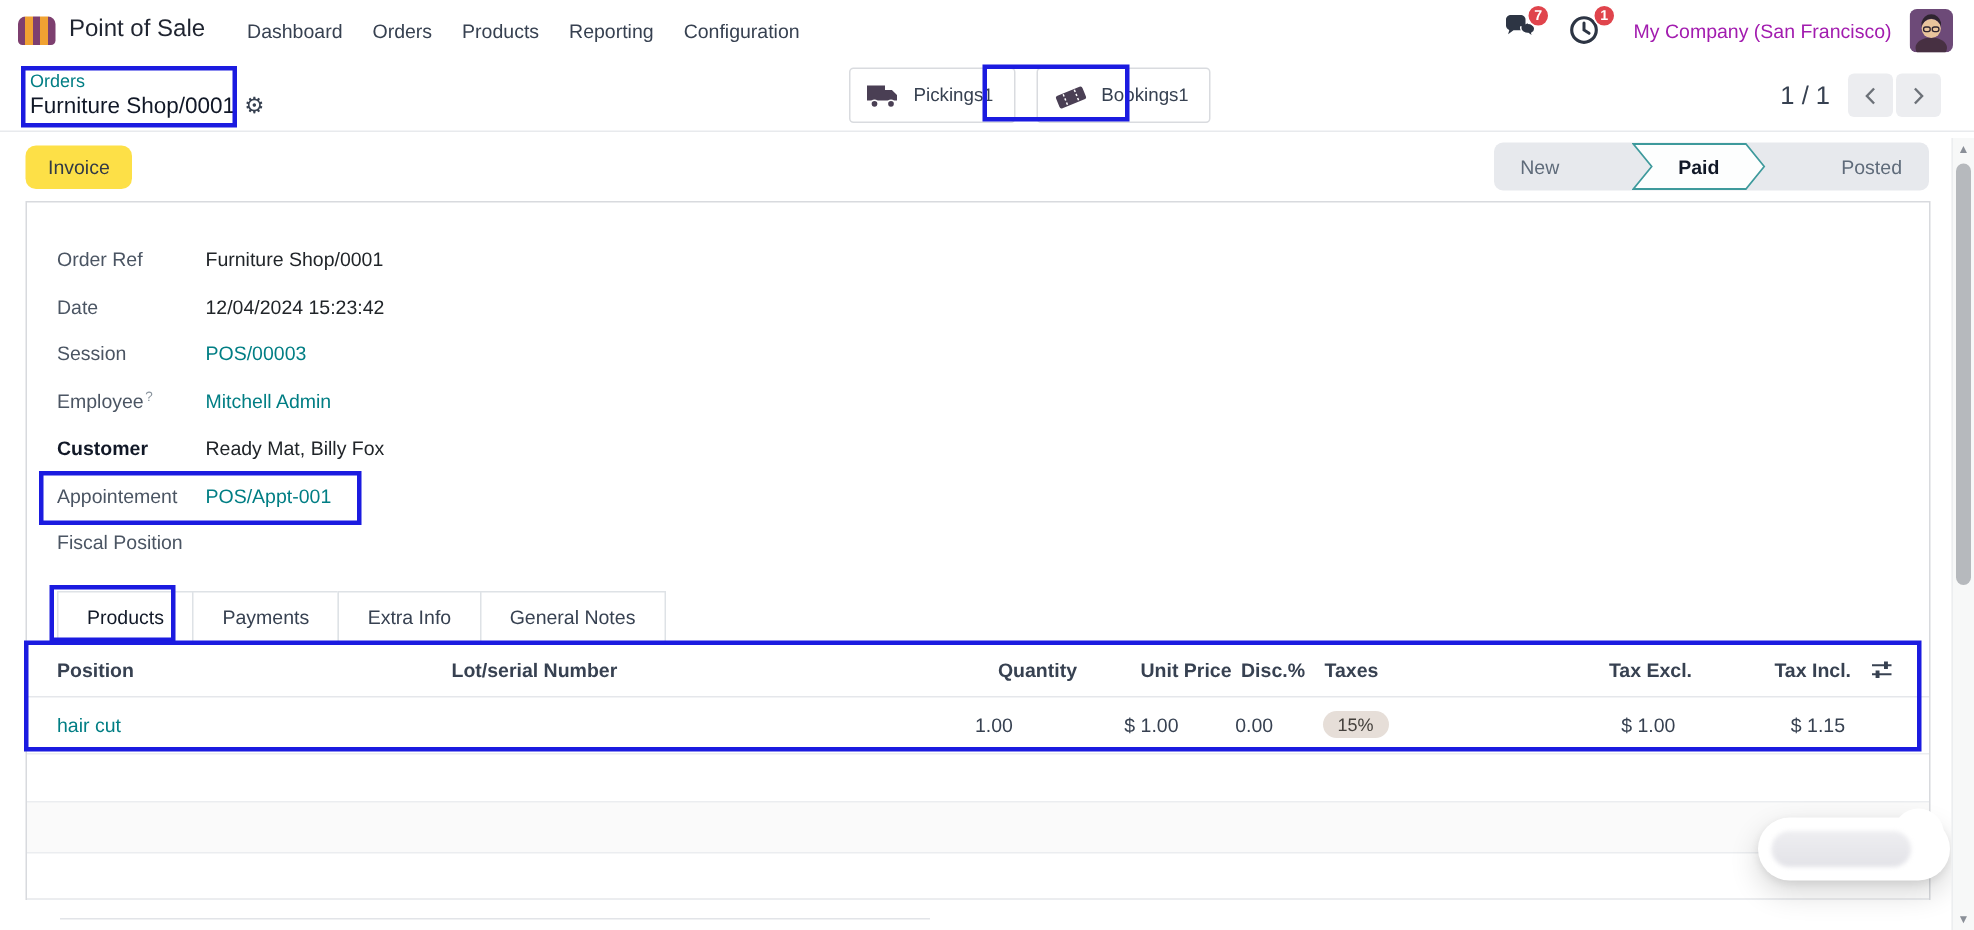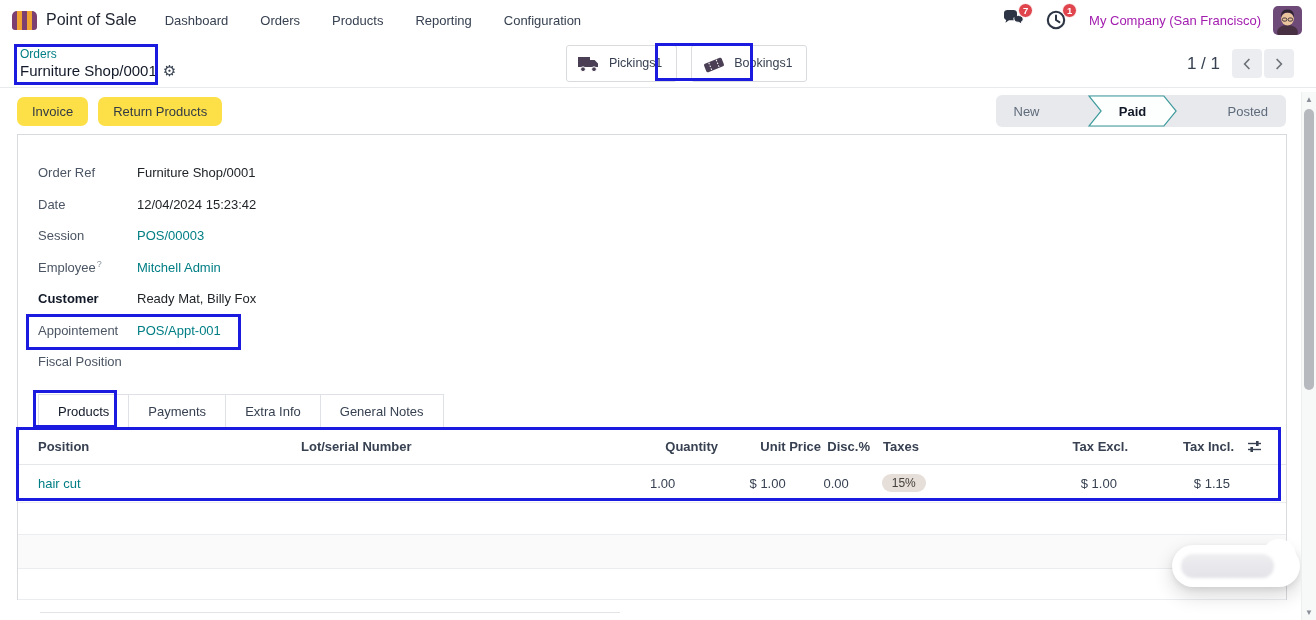--- a/index.html
+++ b/index.html
@@ -9,21 +9,21 @@
     background:#ffffff; color:#374151; position:relative; overflow:hidden;
     font-size:13px;
   }
 
   
   .navbar { height:40px; display:flex; align-items:center; padding:0 14px 0 12px; background:#fff; }
   .brand { display:flex; align-items:center; gap:9px; margin-right:22px; cursor:pointer; }
   .app-icon { width:25px; height:19px; border-radius:5px 5px 3px 3px;
     background:linear-gradient(90deg,#7d3f6f 0 5px,#f0a232 5px 10px,#7d3f6f 10px 15px,#f0a232 15px 20px,#7d3f6f 20px 25px); }
   .app-title { font-size:16px; color:#1f2430; }
-  .nav-menu { display:flex; gap:20px; font-size:13px; color:#374151; }
+  .nav-menu { display:flex; gap:8px; font-size:13px; color:#374151; }
   .nav-item { padding:4px 6px; cursor:pointer; }
   .nav-right { margin-left:auto; display:flex; align-items:center; }
   .sysicon { position:relative; margin-right:20px; cursor:pointer; width:24px; height:22px; }
   .badge { position:absolute; top:-6px; right:-8px; background:#e0444c; color:#fff;
     font-size:9.5px; font-weight:bold; min-width:15px; height:15px; padding:0 3px; border-radius:8px;
     display:flex; align-items:center; justify-content:center; border:1px solid #fff; }
   .company { font-size:13px; color:#a21caf; margin-right:12px; cursor:pointer; }
   .avatar { width:29px; height:29px; border-radius:5px; overflow:hidden; cursor:pointer; }
 
   
@@ -217,21 +217,20 @@
         <svg width="8" height="12" viewBox="0 0 8 12">
           <path d="M1.6 1 L6.4 6 L1.6 11" stroke="#6c7178" stroke-width="1.6" fill="none"></path>
         </svg>
       </button>
     </div>
   </div>
 </div>
 
 <div class="status-row">
   <button class="btn">Invoice</button>
-  <button class="btn">Return Products</button>
   <div class="statusbar">
     <div class="sb-step first">New</div>
     <div class="sb-active">
       <svg viewBox="0 0 96 32" preserveAspectRatio="none">
         <path d="M1 1 H81 L94 16 L81 31 H1 L14 16 Z" fill="#fdfefe" stroke="#3e9a9c" stroke-width="1.2"></path>
       </svg>
       <span>Paid</span>
     </div>
     <div class="sb-step last">Posted</div>
   </div>

